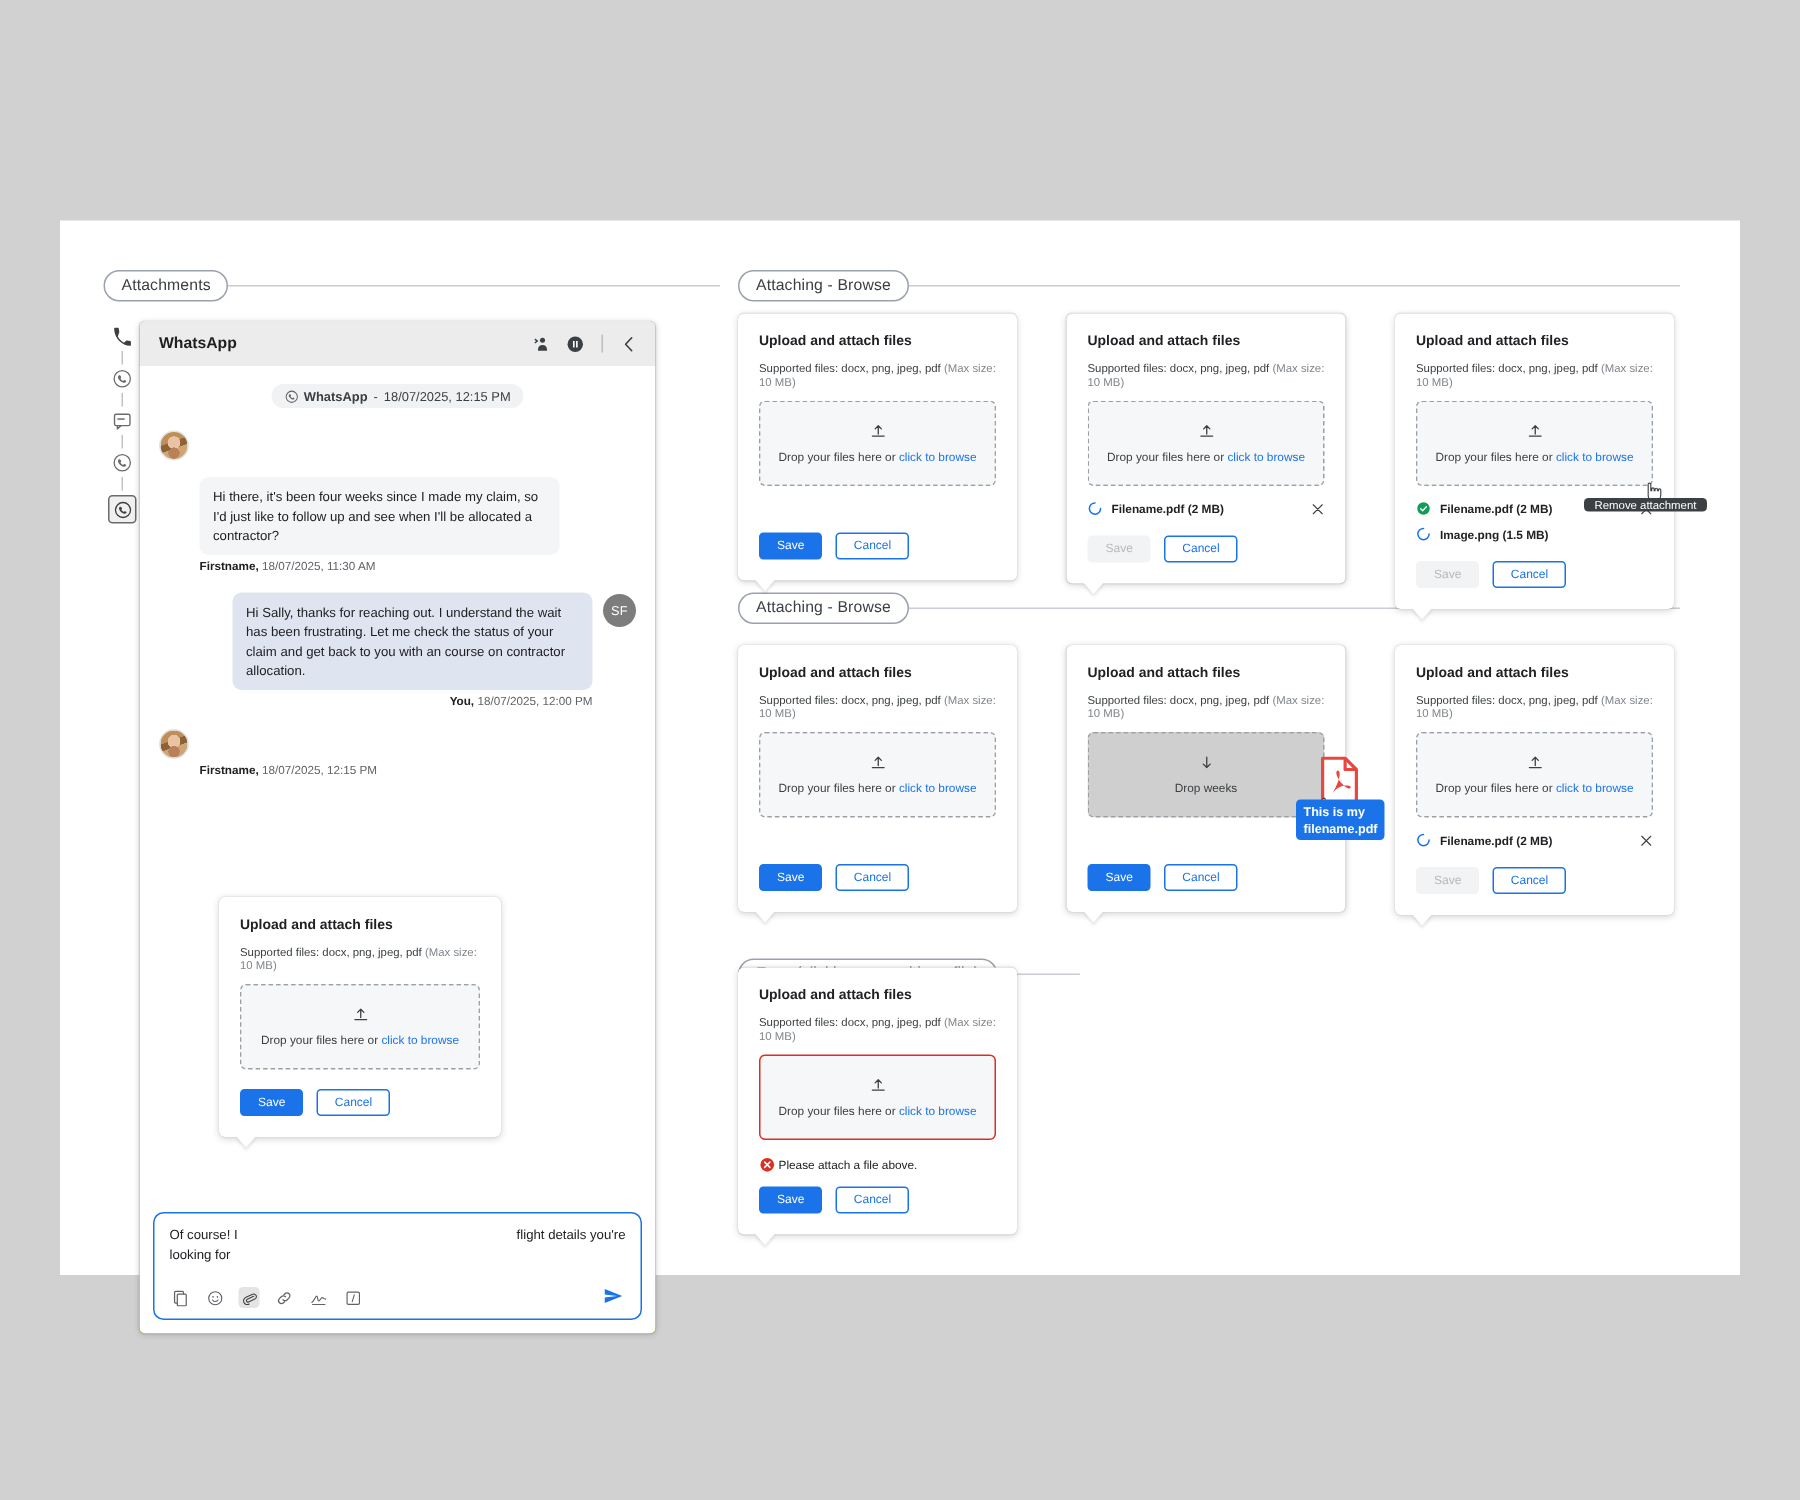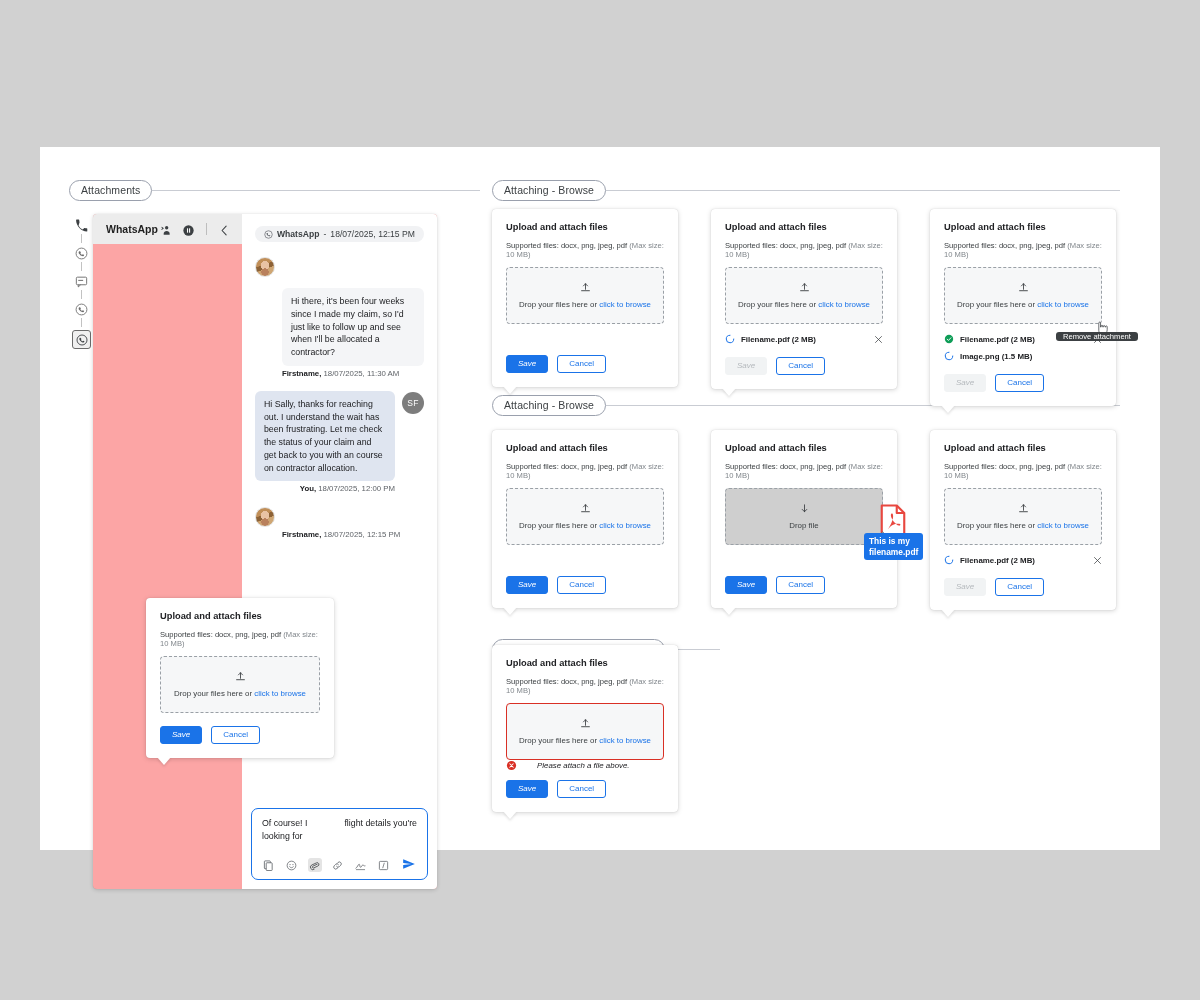--- a/index.html
+++ b/index.html
@@ -18,23 +18,23 @@
   }
   .section-pill{
     border:1px solid #9aa0ad;border-radius:20px;background:#fff;
     padding:3px 11px 4px;font-size:10.5px;color:#3c4043;white-space:nowrap;
     letter-spacing:.1px;
   }
   .section-rule{height:1px;background:#c9ccd3;flex:1;}
   
   .chat-panel{
     position:absolute;left:93px;top:214px;width:344px;height:675px;
-    background:#fca5a5;border-radius:4px;
+    background:#eab308;border-radius:4px;
     box-shadow:0 1px 4px rgba(0,0,0,.16),0 0 1px rgba(0,0,0,.18);
-    overflow:hidden;display:flex;flex-direction:row;
+    overflow:hidden;display:flex;flex-direction:column;
   }
   .chat-header{
     height:30px;background:#ececec;display:flex;align-items:center;
     padding:0 11px 0 13px;flex:0 0 auto;
   }
   .chat-title{font-size:10.5px;font-weight:bold;color:#1f1f1f;}
   .chat-header-actions{margin-left:auto;display:flex;align-items:center;gap:11px;}
   .hdr-icn{width:13px;height:13px;display:block;}
   .hdr-sep{width:1px;height:12px;background:#bdbdbd;}
   .chat-body{flex:1;background:#fff;padding:10px 13px 0;overflow:hidden;position:relative;}
@@ -110,24 +110,24 @@
   .dropzone.active{background:#cfcfcf;border:1px dashed #9aa0a6;}
   .dz-text{font-size:7.9px;color:#3c4043;text-align:center;}
   .dz-link{color:#1a73e8;}
   .file-row{display:flex;align-items:center;gap:6px;margin-top:10px;font-size:7.9px;color:#202124;font-weight:bold;}
   .file-row .x{margin-left:auto;width:9px;height:9px;cursor:pointer;}
   .card-actions{display:flex;gap:9px;margin-top:13px;align-items:center;}
   .btn{
     font-size:8px;border-radius:3px;padding:4px 11px;box-sizing:border-box;
     line-height:1;cursor:pointer;white-space:nowrap;
   }
-  .btn-primary{background:#1a73e8;color:#fff;border:1px solid #1a73e8;font-style:italic;}
+  .btn-primary{background:#1a73e8;color:#fff;border:1px solid #1a73e8;}
   .btn-primary.disabled{background:#f1f3f4;color:#b5b9bd;border:1px solid #f1f3f4;}
   .btn-secondary{background:#fff;color:#1a73e8;border:1px solid #1a73e8;}
-  .err-row{display:flex;align-items:center;gap:20px;font-size:7.9px;color:#202124;font-style:italic;}
+  .err-row{display:flex;align-items:center;gap:2px;margin-top:11px;font-size:7.9px;color:#202124;}
   
   .tooltip{
     position:absolute;background:#3c4043;color:#fff;font-size:7.6px;
     padding:0 7px;border-radius:3px;white-space:nowrap;
   }
   .drag-label{
     position:absolute;background:#1a73e8;color:#fff;font-size:8.4px;font-weight:bold;
     padding:3px 5px;border-radius:3px;line-height:1.25;text-align:left;
   }
   .modal-overlay-card{z-index:40;}
@@ -458,21 +458,21 @@
 <div class="card" style="left:711px;top:430px;">
   <div class="card-title">Upload and attach files</div>
   <div class="card-sub">
     <span>Supported files: docx, png, jpeg, pdf</span>
     <span class="dim">(Max size: 10 MB)</span>
   </div>
   <div class="dropzone active">
     <svg viewBox="0 0 24 24" width="11" height="11">
         <path d="M12 4v15m0 0l-5-5m5 5l5-5" fill="none" stroke="#3c4043" stroke-width="1.9" stroke-linecap="round" stroke-linejoin="round"></path>
       </svg>
-    <div class="dz-text">Drop file</div>
+    <div class="dz-text">Drop weeks</div>
   </div>
   <div class="card-actions" style="margin-top:31px;">
     <span class="btn btn-primary">Save</span>
     <span class="btn btn-secondary">Cancel</span>
   </div>
 </div>
 
 <span style="position:absolute;left:878px;top:503px;">
   <svg viewBox="0 0 24 28" width="30" height="35">
       <path d="M3 2h12l6 6v18H3z" fill="#fff" stroke="#e8473f" stroke-width="1.7" stroke-linejoin="round"></path>

